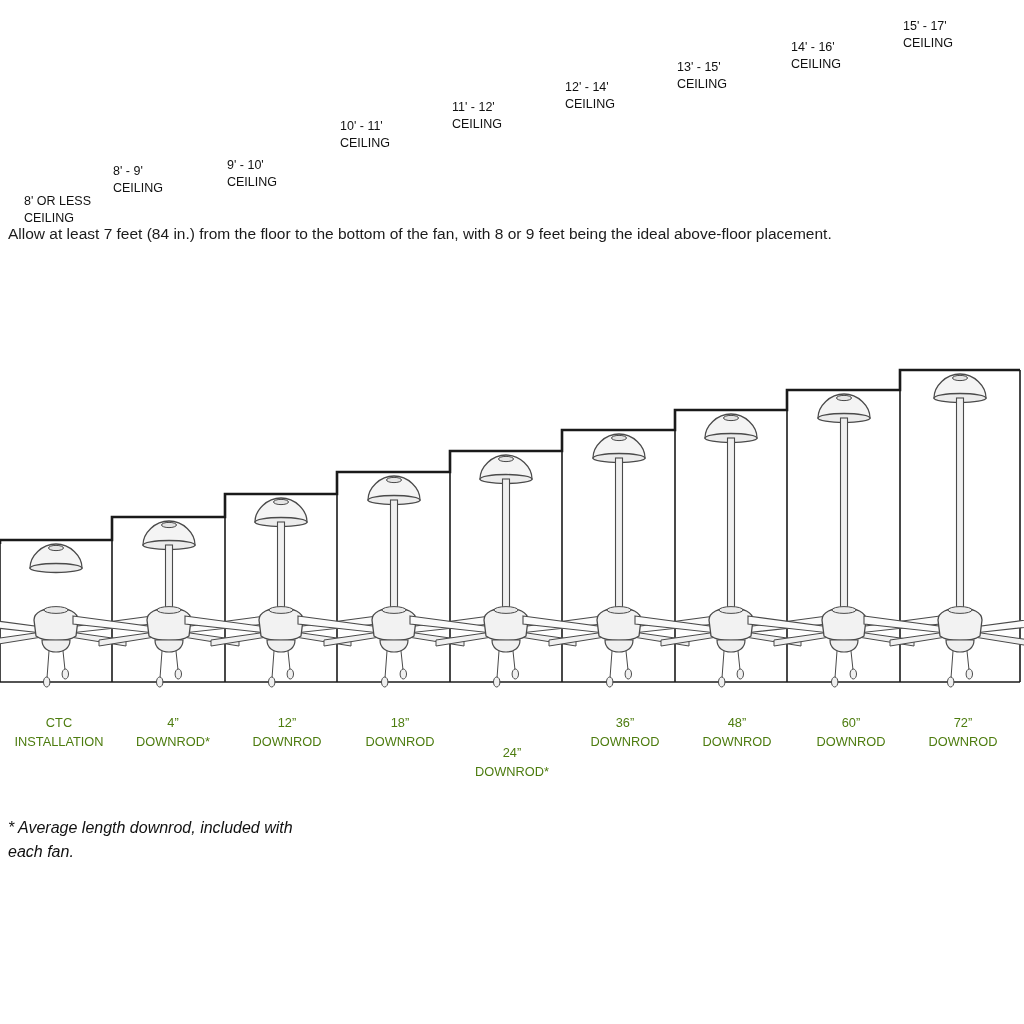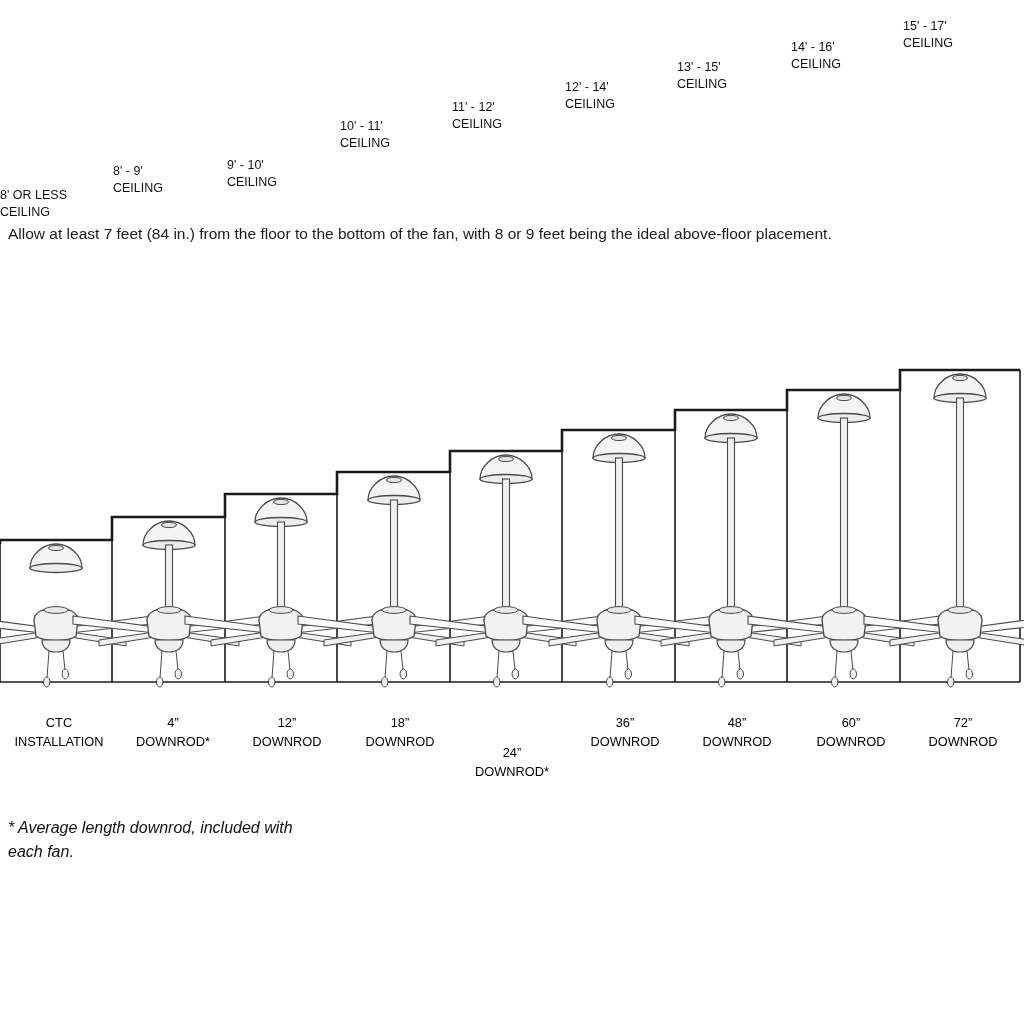--- a/index.html
+++ b/index.html
@@ -65,21 +65,21 @@
   }
   .ceil-label .l1 { display: block; }
   .ceil-label .l2 { display: block; }
 
   
   .rod-label {
     position: absolute;
     text-align: center;
     font-size: 12.8px;
     line-height: 1.45;
-    color: #000000;
+    color: #4d7c0f;
     width: 120px;
     top: 714px;
   }
   .rod-label .r1 { display: block; }
   .rod-label .r2 { display: block; }
 
   .footnote {
     position: absolute;
     left: 8px;
     top: 816px;
@@ -90,21 +90,21 @@
     width: 320px;
   }
 </style>
 </head>
 <body>
 
 <div class="page">
 
   <div class="subtitle">Allow at least 7 feet (84 in.) from the floor to the bottom of the fan, with 8 or 9 feet being the ideal above-floor placement.</div>
 
-  <div class="ceil-label" style="left:0px; top:187px;">
+  <div class="ceil-label" style="left:0px; top:193px;padding-left:24px;">
     <span class="l1">8' OR LESS</span>
     <span class="l2">CEILING</span>
   </div>
   <div class="ceil-label" style="left:113px; top:163px;">
     <span class="l1">8' - 9'</span>
     <span class="l2">CEILING</span>
   </div>
   <div class="ceil-label" style="left:227px; top:140px;margin-top:17px;">
     <span class="l1">9' - 10'</span>
     <span class="l2">CEILING</span>

